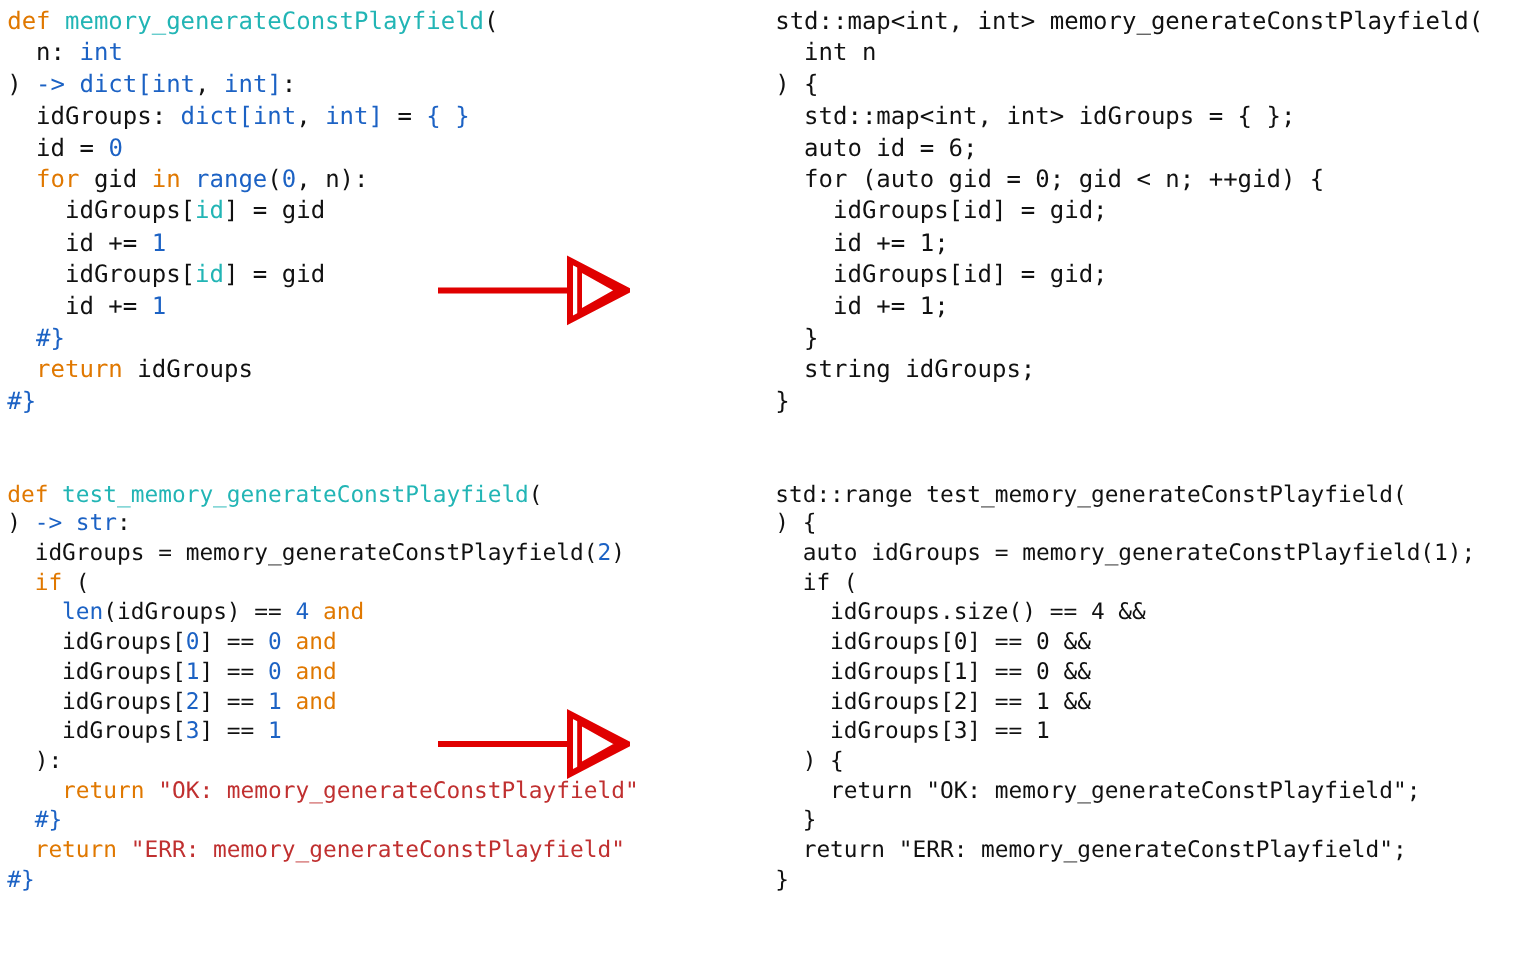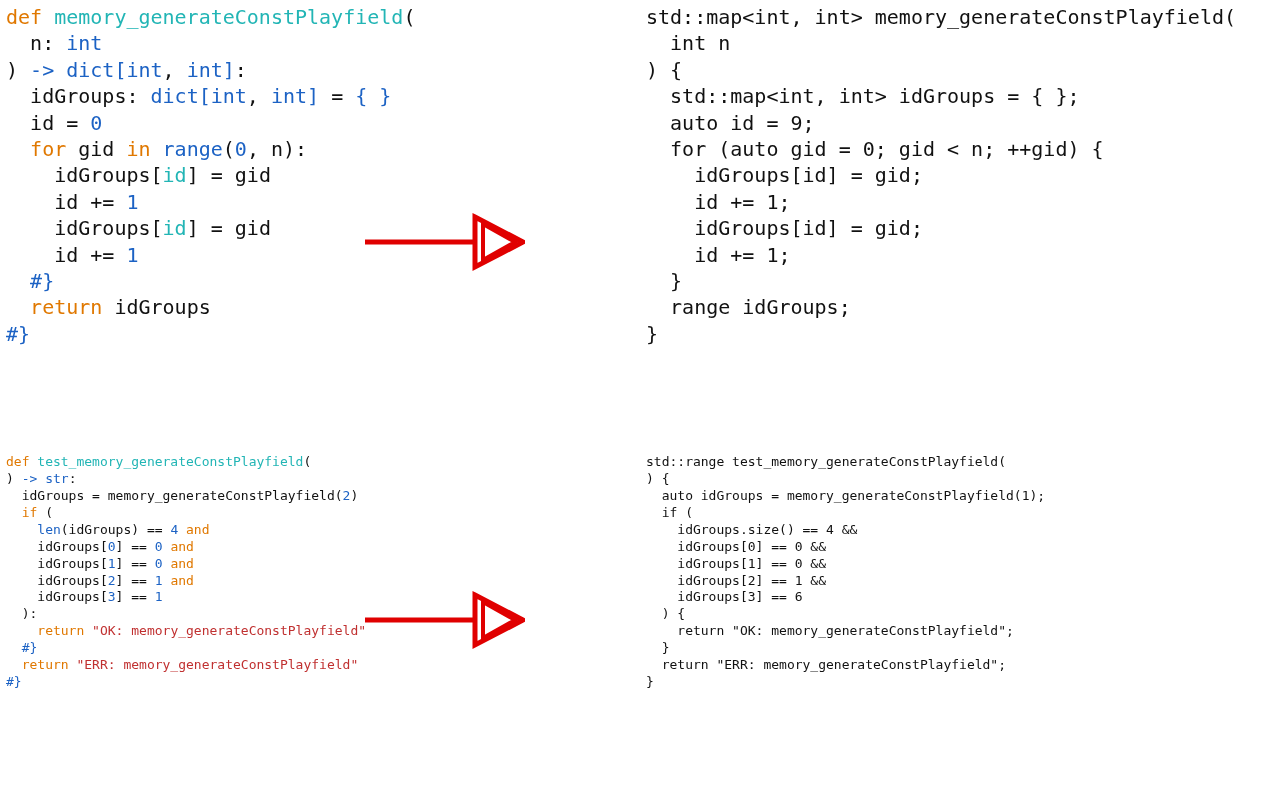--- a/index.html
+++ b/index.html
@@ -60,21 +60,21 @@
     fill: none;
     stroke: #e00000;
     stroke-width: 5;
   }
   .arrow .head-in {
     fill: none;
     stroke: #e00000;
     stroke-width: 4;
   }
 </style>
-<style>#panel_c, #panel_d { font-size:13px; line-height:1.30; }</style></head>
+<style>#panel_c, #panel_d { font-size:19px; line-height:1.30; }</style></head>
 <body>
 
 <div class="grid" id="">
 
   <div class="cell">
     <pre id="panel_a"><span class="kw">def </span><span class="fn">memory_generateConstPlayfield</span><span>(</span>
 <span>  </span><span>n</span><span>: </span><span class="type">int</span>
 <span>) </span><span class="punc-blue">-&gt; </span><span class="type">dict</span><span class="punc-blue">[</span><span class="type">int</span><span>, </span><span class="type">int</span><span class="punc-blue">]</span><span>:</span>
 <span>  </span><span>idGroups</span><span>: </span><span class="type">dict</span><span class="punc-blue">[</span><span class="type">int</span><span>, </span><span class="type">int</span><span class="punc-blue">]</span><span> = </span><span class="punc-blue">{ }</span>
 <span>  </span><span>id</span><span> = </span><span class="num">0</span>
@@ -86,28 +86,28 @@
 <span>  </span><span class="comm">#}</span>
 <span>  </span><span class="kw">return </span><span>idGroups</span>
 <span class="comm">#}</span></pre>
   </div>
 
   <div class="cell">
     <pre id="panel_b"><span class="cpp">std::map&lt;int, int&gt; memory_generateConstPlayfield(</span>
 <span class="cpp">  int n</span>
 <span class="cpp">) {</span>
 <span class="cpp">  std::map&lt;int, int&gt; idGroups = { };</span>
-<span class="cpp">  auto id = 9;</span>
+<span class="cpp">  auto id = 6;</span>
 <span class="cpp">  for (auto gid = 0; gid &lt; n; ++gid) {</span>
 <span class="cpp">    idGroups[id] = gid;</span>
 <span class="cpp">    id += 1;</span>
 <span class="cpp">    idGroups[id] = gid;</span>
 <span class="cpp">    id += 1;</span>
 <span class="cpp">  }</span>
-<span class="cpp">  range idGroups;</span>
+<span class="cpp">  string idGroups;</span>
 <span class="cpp">}</span></pre>
   </div>
 
   <div class="cell" id="row2a">
     <pre id="panel_c"><span class="kw">def </span><span class="fn">test_memory_generateConstPlayfield</span><span>(</span>
 <span>) </span><span class="punc-blue">-&gt; </span><span class="type">str</span><span>:</span>
 <span>  </span><span>idGroups = memory_generateConstPlayfield(</span><span class="num">2</span><span>)</span>
 <span>  </span><span class="kw">if </span><span>(</span>
 <span>    </span><span class="type">len</span><span>(idGroups) == </span><span class="num">4</span><span> </span><span class="kw">and</span>
 <span>    </span><span>idGroups[</span><span class="num">0</span><span>] == </span><span class="num">0</span><span> </span><span class="kw">and</span>
@@ -123,21 +123,21 @@
 
   <div class="cell" id="row2b">
     <pre id="panel_d"><span class="cpp">std::range test_memory_generateConstPlayfield(</span>
 <span class="cpp">) {</span>
 <span class="cpp">  auto idGroups = memory_generateConstPlayfield(1);</span>
 <span class="cpp">  if (</span>
 <span class="cpp">    idGroups.size() == 4 &amp;&amp;</span>
 <span class="cpp">    idGroups[0] == 0 &amp;&amp;</span>
 <span class="cpp">    idGroups[1] == 0 &amp;&amp;</span>
 <span class="cpp">    idGroups[2] == 1 &amp;&amp;</span>
-<span class="cpp">    idGroups[3] == 6</span>
+<span class="cpp">    idGroups[3] == 1</span>
 <span class="cpp">  ) {</span>
 <span class="cpp">    return "OK: memory_generateConstPlayfield";</span>
 <span class="cpp">  }</span>
 <span class="cpp">  return "ERR: memory_generateConstPlayfield";</span>
 <span class="cpp">}</span></pre>
   </div>
 
 </div>
 
 <svg class="arrow" id="arrow-top" style="left:365px;top:212px;width:160px;height:60px;">

